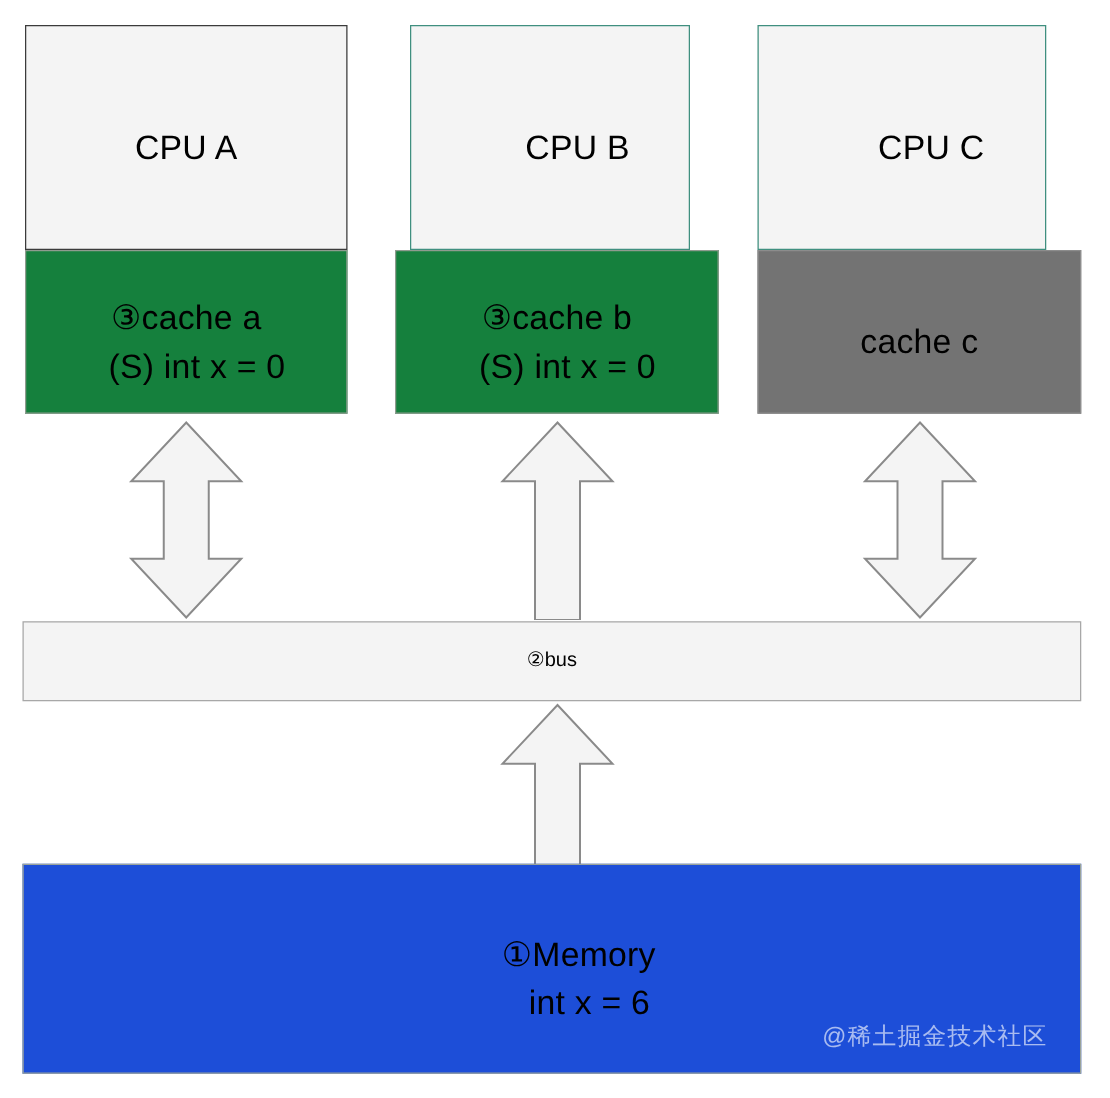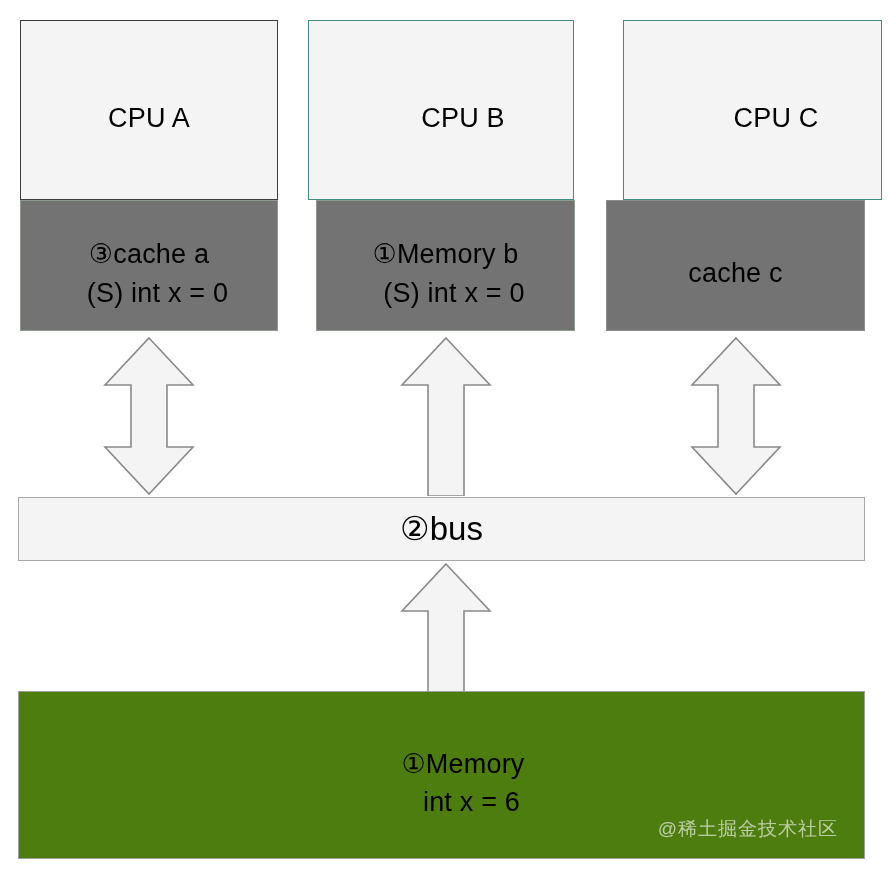--- a/index.html
+++ b/index.html
@@ -28,45 +28,45 @@
     align-items: center;
     justify-content: center;
     text-align: center;
   }
   .cpu-top {
     background: #f4f4f4;
   }
   .cpu-top-dark { border: 1.5px solid #3b3b3b; }
   .cpu-top-teal { border: 1.5px solid #3f8f7f; }
   .cache-green {
-    background: #737373;
+    background: #15803d;
     border: 1.5px solid #8f9b8f;
   }
   .cache-plain {
     background: #737373;
     border: 1.5px solid #8c8c8c;
   }
   .bus-box {
     background: #f4f4f4;
     border: 1.5px solid #a8a8a8;
   }
   .mem-box {
-    background: #4d7c0f;
+    background: #1d4ed8;
     border: 1.5px solid #9aa39a;
     padding-left: 43px;
   }
   .label-lg {
     font-size: 27px;
     line-height: 1.35;
     letter-spacing: 0.2px;
     font-weight: 400;
     margin-top: 16px;
   }
   .label-md {
-    font-size: 33px;
+    font-size: 16px;
     line-height: 1.45;
     font-weight: 400;
   }
   .arrow {
     position: absolute;
     pointer-events: none;
   }
   .arrow svg { display: block; }
   .watermark {
     position: absolute;
@@ -93,36 +93,36 @@
     <div class="label-lg">③cache a</div>
     <div class="label-lg line2">(S) int x = 0</div>
   </div>
 
   <div class="arrow" style="left:103px; top:336px;">
     <svg width="92" height="160" viewBox="0 0 92 160">
       <polygon points="46,2 90,49 64,49 64,111 90,111 46,158 2,111 28,111 28,49 2,49" fill="#f4f4f4" stroke="#8a8a8a" stroke-width="1.6"></polygon>
     </svg>
   </div>
 
-  <div class="box cpu-top cpu-top-teal" style="left:308px; top:20px; width:266px; height:180px;padding-left:44px;">
+  <div class="box cpu-top cpu-top-teal" style="left:328px; top:20px; width:224px; height:180px;padding-left:44px;">
     <div class="label-lg">CPU B</div>
   </div>
 
   <div class="box cache-green" style="left:316px; top:200px; width:259px; height:131px;">
-    <div class="label-lg">①Memory b</div>
+    <div class="label-lg">③cache b</div>
     <div class="label-lg line2">(S)  int x = 0</div>
   </div>
 
   <div class="arrow" style="left:400px; top:336px;">
     <svg width="92" height="160" viewBox="0 0 92 160">
       <polygon points="46,2 90,49 64,49 64,160 28,160 28,49 2,49" fill="#f4f4f4" stroke="#8a8a8a" stroke-width="1.6"></polygon>
     </svg>
   </div>
 
-  <div class="box cpu-top cpu-top-teal" style="left:623px; top:20px; width:259px; height:180px;padding-left:47px;">
+  <div class="box cpu-top cpu-top-teal" style="left:606px; top:20px; width:231px; height:180px;padding-left:47px;">
     <div class="label-lg">CPU C</div>
   </div>
 
   <div class="box cache-plain" style="left:606px; top:200px; width:259px; height:131px;">
     <div class="label-lg">cache c</div>
   </div>
 
   <div class="arrow" style="left:690px; top:336px;">
     <svg width="92" height="160" viewBox="0 0 92 160">
       <polygon points="46,2 90,49 64,49 64,111 90,111 46,158 2,111 28,111 28,49 2,49" fill="#f4f4f4" stroke="#8a8a8a" stroke-width="1.6"></polygon>

